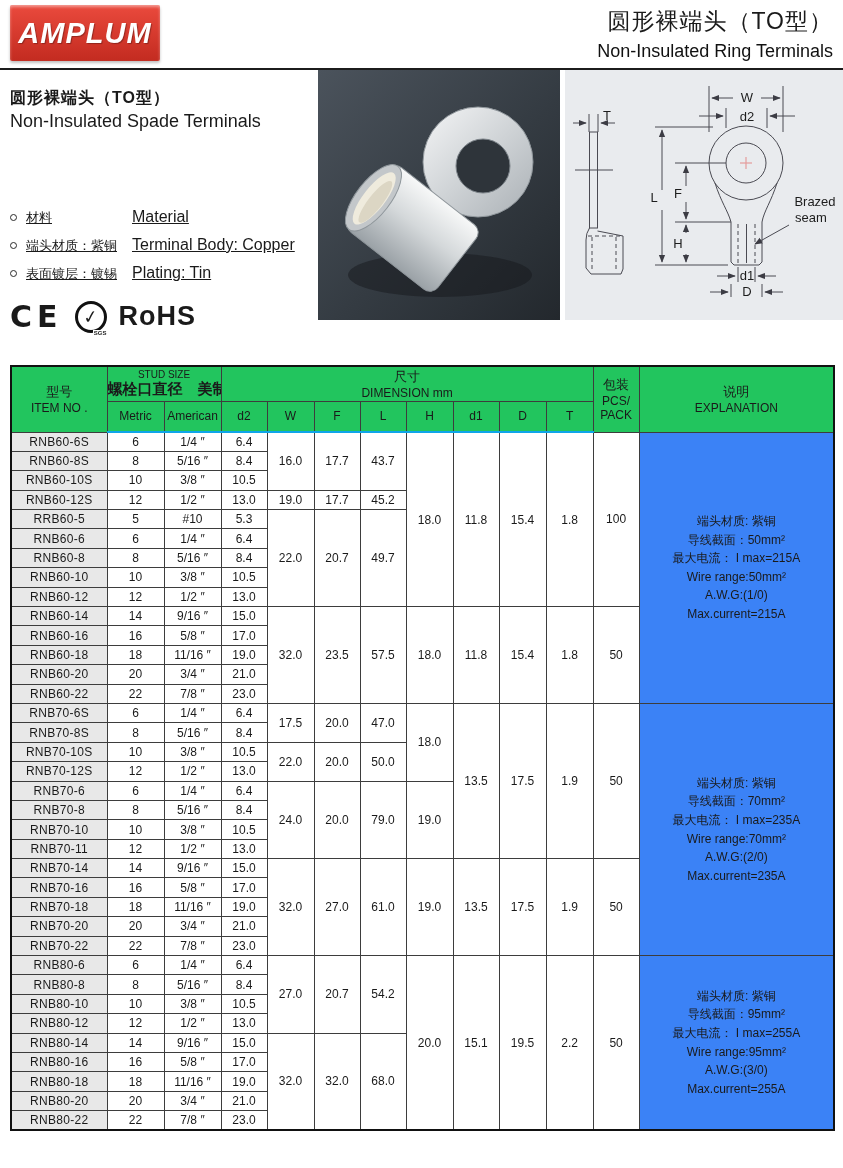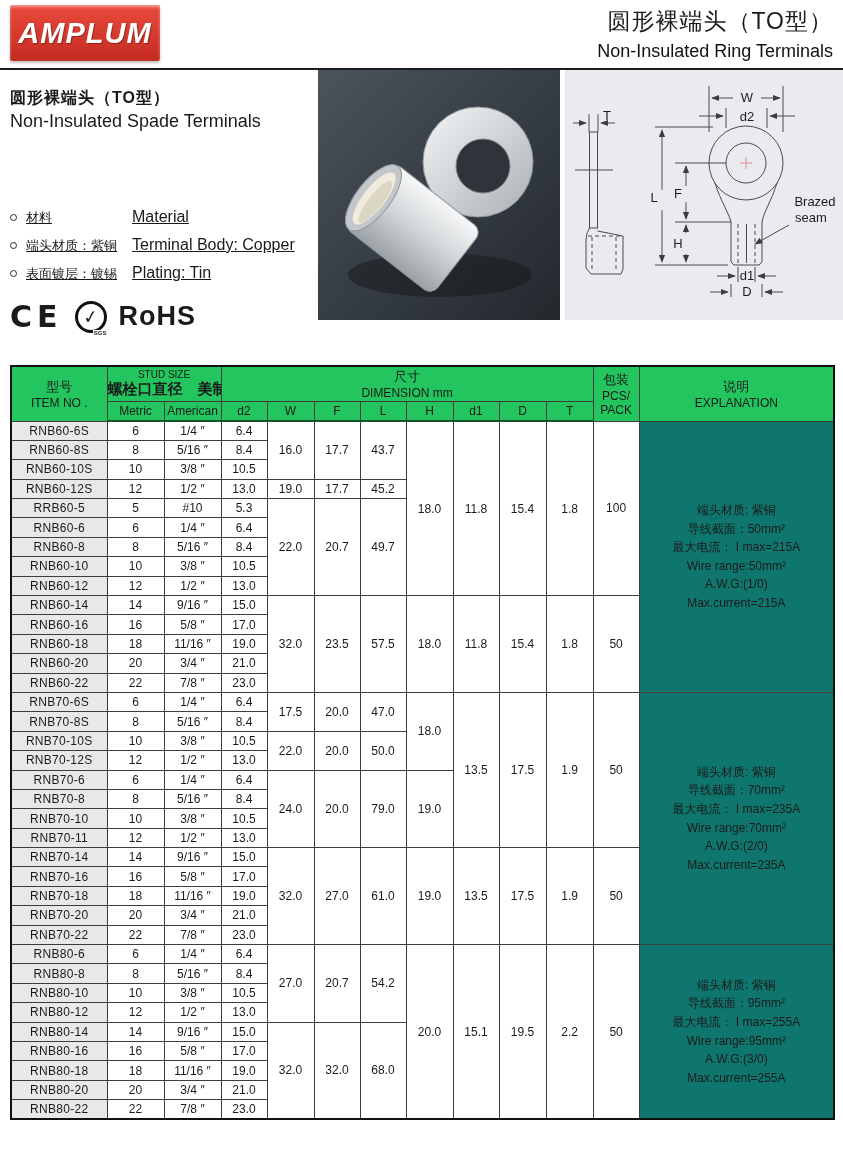--- a/index.html
+++ b/index.html
@@ -47,24 +47,24 @@
   table.spec { border-collapse:collapse; table-layout:fixed; width:823px; border:2px solid #111; }
   table.spec th, table.spec td { border:1px solid #3d3d3d; text-align:center; vertical-align:middle;
     font-size:12px; overflow:hidden; }
   table.spec thead th { font-weight:normal; background:#22c55e; }
   th.h-item { font-size:13px; }
   .th-cn { font-size:13px; }
   .th-en { font-size:12px; }
   .th-stud-en { font-size:10px; }
   .th-stud-cn { font-size:15px; letter-spacing:0; white-space:nowrap;font-weight:bold; }
   tr.hdr-top th { height:35px; }
-  tr.hdr-sub th { height:20px; border-bottom:2px solid #14532d; }
+  tr.hdr-sub th { height:31px; border-bottom:2px solid #0ea5e9; }
   table.spec tbody td { height:19.4px; padding:0; }
   td.item { text-align:left; padding-left:13px; background:#e8e8e8; font-size:12.5px; letter-spacing:.3px; }
-  td.expl { text-align:left; padding-left:30px; font-size:12px; line-height:1.55; background:#0f766e; }
+  td.expl { text-align:left; padding-left:30px; font-size:12px; line-height:1.55; background:#3b82f6; }
 
   svg text { font-family:"Liberation Sans","DejaVu Sans",sans-serif; }
 </style>
 </head>
 <body>
 
 <div class="page-header">
   <div class="logo">
     <span>AMPLUM</span>
   </div>

